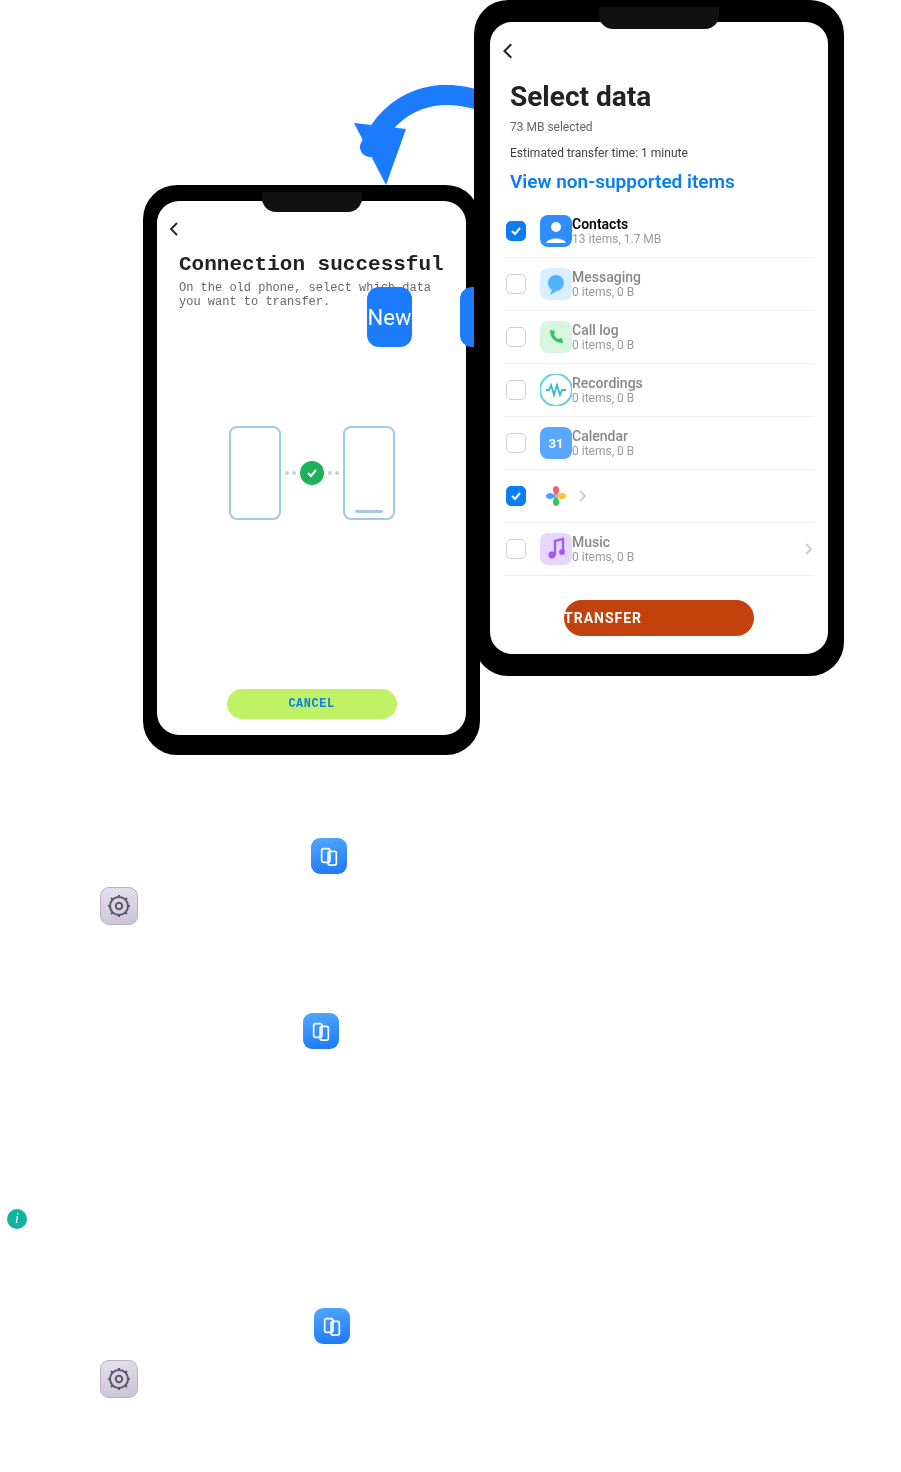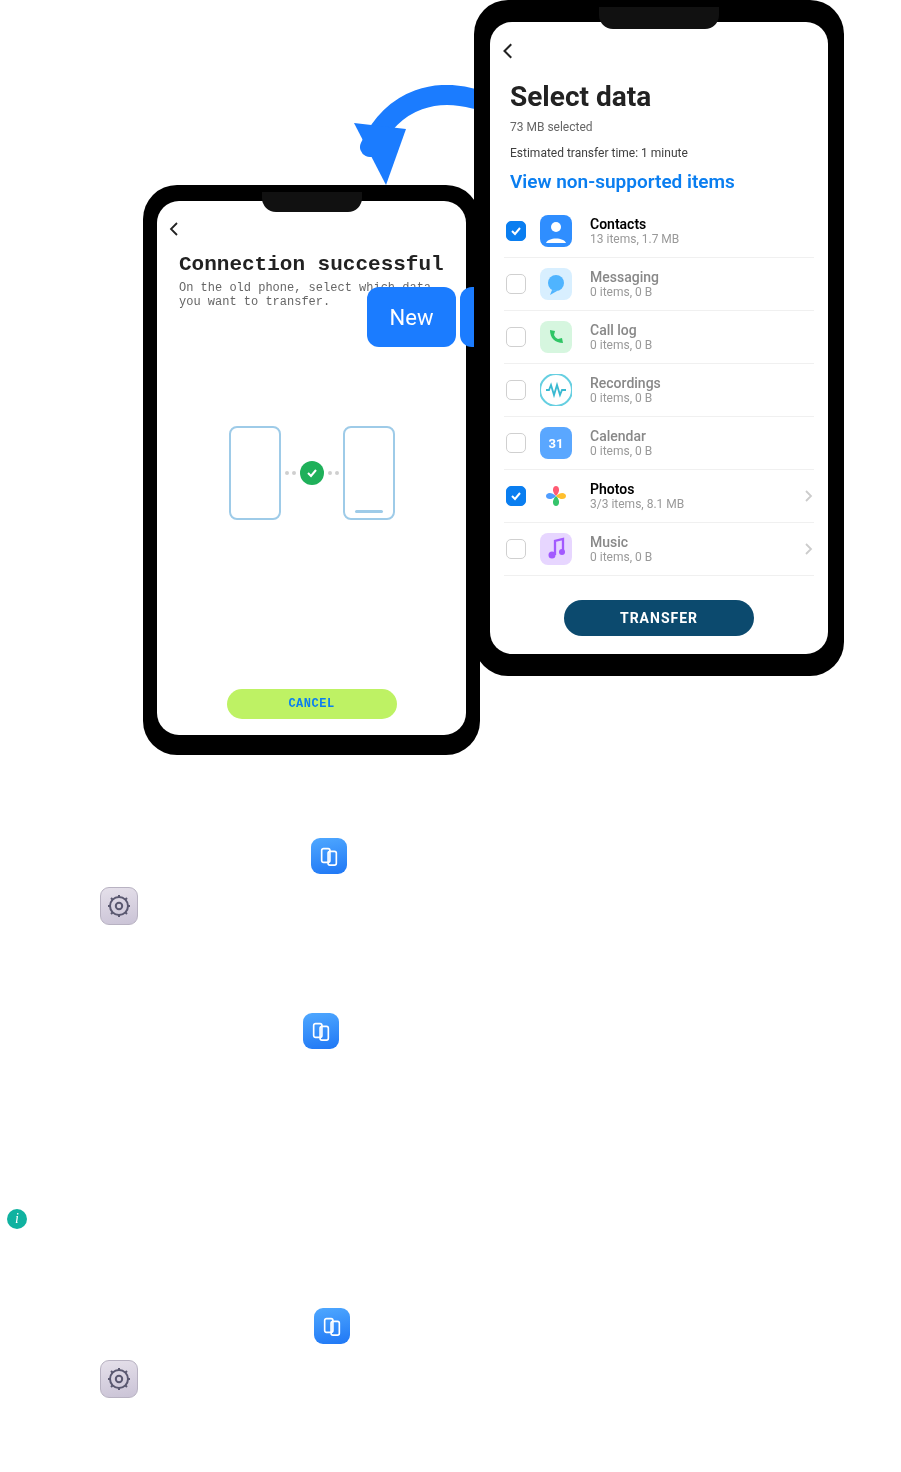--- a/index.html
+++ b/index.html
@@ -30,32 +30,32 @@
   
   .backR{position:absolute;left:10px;top:20px;}
   .titleR{position:absolute;left:20px;top:58px;font-size:28px;font-weight:700;}
   .metaR1{position:absolute;left:20px;top:98px;font-size:12px;color:#666;text-align:center;}
   .metaR2{position:absolute;left:20px;top:124px;font-size:12px;color:#404040;}
   .viewlink{position:absolute;left:20px;top:148px;font-size:19px;color:#0a7ef0;font-weight:600;}
   .list{position:absolute;left:14px;right:14px;top:183px;bottom:62px;overflow:hidden;}
   .row{display:flex;align-items:center;height:52px;border-bottom:1px solid #f0f0f0;}
   .cb{width:18px;height:18px;border-radius:5px;border:1.5px solid #d0d0d0;margin-left:2px;margin-right:14px;display:flex;align-items:center;justify-content:center;}
   .cb.on{background:#0a7ef0;border-color:#0a7ef0;}
-  .ic{width:32px;height:32px;border-radius:8px;margin-right:18px;display:flex;align-items:center;justify-content:center;color:#fff;font-size:14px;}
+  .ic{width:32px;height:32px;border-radius:8px;display:flex;align-items:center;justify-content:center;color:#fff;font-size:14px;}
   .txtcol{flex:1;display:flex;flex-direction:column;justify-content:center;}
   .t1{font-size:14px;font-weight:600;color:#000000;}
   .t1.dim{color:#888;font-weight:500;}
   .t2{font-size:12px;color:#999;}
   .chev{color:#ccc;margin-left:6px;}
-  .transfer{position:absolute;left:50%;transform:translateX(-50%);bottom:18px;width:190px;height:36px;border-radius:20px;background:#0c4a6e;color:#fff;display:flex;align-items:center;justify-content:center;font-size:14px;letter-spacing:1px;font-weight:700;}
+  .transfer{position:absolute;left:50%;transform:translateX(-50%);bottom:18px;width:190px;height:36px;border-radius:20px;background:#c2410c;color:#fff;display:flex;align-items:center;justify-content:flex-start;font-size:14px;letter-spacing:1px;font-weight:700;}
   
   .arrow{position:absolute;left:350px;top:85px;}
   
   .tag{position:absolute;border-radius:12px;background:#1b7cff;color:#fff;font-size:22px;display:flex;align-items:center;justify-content:center;}
-  .tagNew{left:367px;top:287px;width:89px;height:60px;}
+  .tagNew{left:367px;top:287px;width:45px;height:60px;}
   .tagOld{left:460px;top:287px;width:65px;height:60px;}
   
   .appicon{position:absolute;width:36px;height:36px;border-radius:9px;display:flex;align-items:center;justify-content:center;}
   .pc-blue{background:linear-gradient(170deg,#4fa8ff,#1f77f5);}
   .gear-grey{background:linear-gradient(170deg,#e5e0ea,#cac3d6);border:1px solid #b8b2c2;}
   .info-dot{position:absolute;width:20px;height:20px;border-radius:50%;background:#10b2a0;color:#fff;font-style:italic;font-family:Georgia,serif;font-size:14px;display:flex;align-items:center;justify-content:center;}
   svg{display:block;}
 </style>
 </head>
 <body>
@@ -210,24 +210,20 @@
               <svg width="32" height="32" viewBox="0 0 32 32">
                 <rect width="32" height="32" rx="8" fill="#fff"></rect>
                 <g transform="translate(16 16)">
                   <path d="M0-10C3-10 5-5 0 0C-5-5 -3-10 0-10" fill="#ff5b73"></path>
                   <path d="M10 0C10 3 5 5 0 0C5-5 10-3 10 0" fill="#ffbf2e"></path>
                   <path d="M0 10C-3 10 -5 5 0 0C5 5 3 10 0 10" fill="#35c46b"></path>
                   <path d="M-10 0C-10-3 -5-5 0 0C-5 5 -10 3 -10 0" fill="#4f9dff"></path>
                 </g>
               </svg>
             </div>
-    <div class="txtcol">
-      <div class="t1 ">Photos</div>
-      <div class="t2">3/3 items, 8.1 MB</div>
-    </div>
     <div class="chev">
               <svg width="10" height="14" viewBox="0 0 10 14">
                 <path d="M2 2l5 5-5 5" fill="none" stroke="#ccc" stroke-width="1.8"></path>
               </svg>
             </div>
           </div>
           <div class="row">
     <div class="cb ">
       
     </div>

